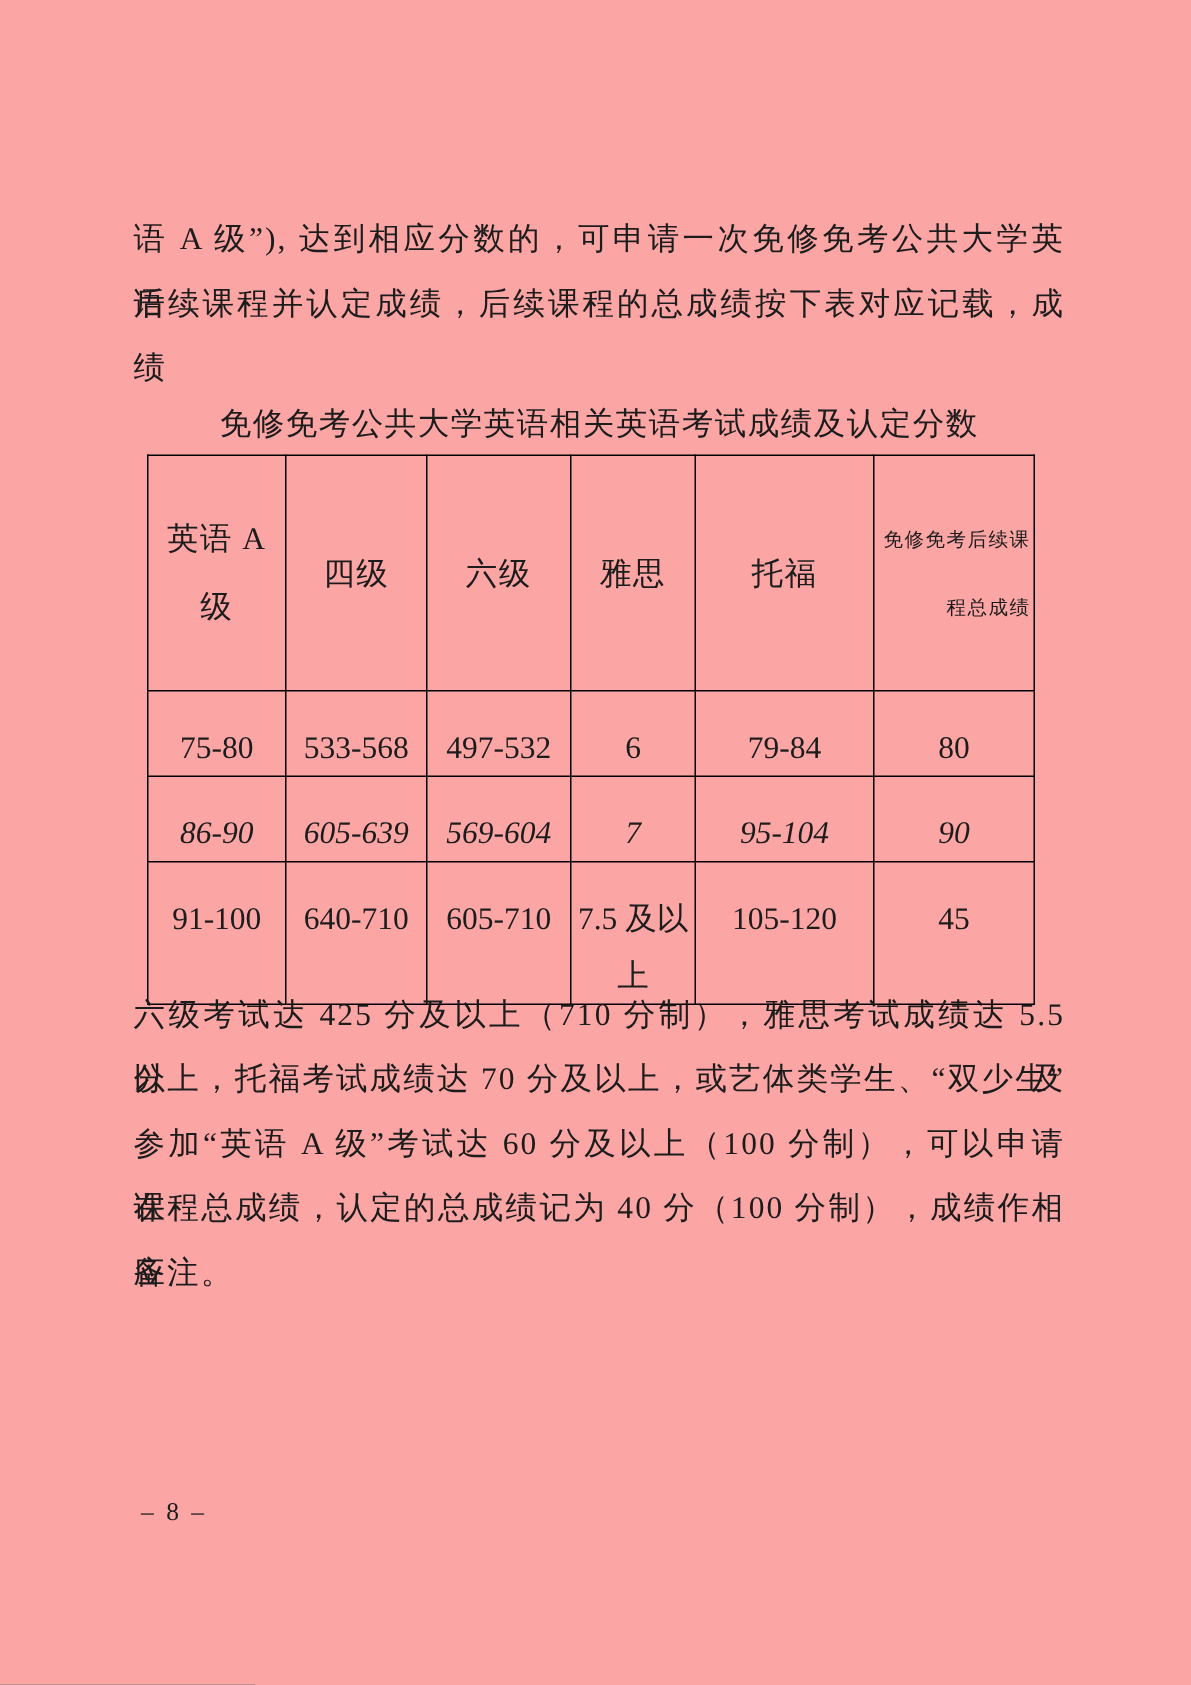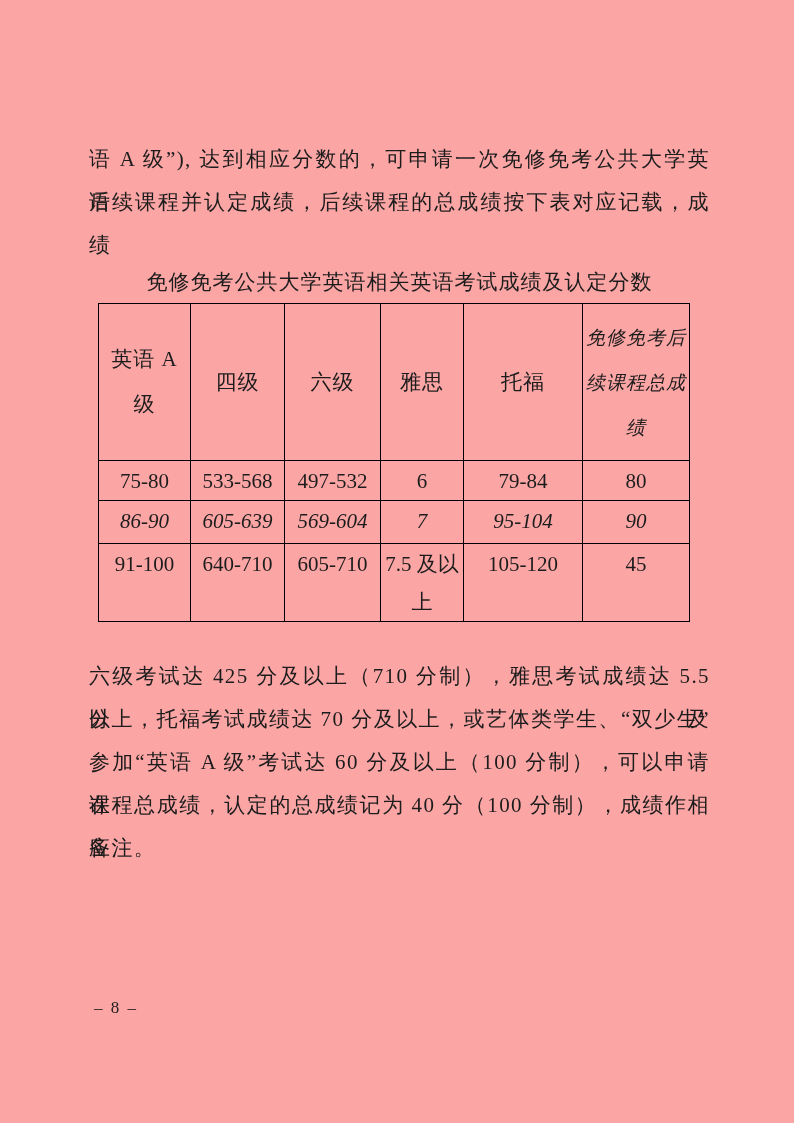--- a/index.html
+++ b/index.html
@@ -22,22 +22,22 @@
   table.score {
     position:absolute; top:303px; left:98px; width:591px;
     border-collapse:collapse; table-layout:fixed;
   }
   table.score th, table.score td {
     border:1px solid #000; padding:0; overflow:hidden;
     font-size:21px; font-weight:normal; text-align:center;
   }
   table.score thead tr { height:157px; }
   table.score th { vertical-align:middle; line-height:45px; letter-spacing:1px; }
-  table.score th.last { text-align:center; padding:0 2px; font-size:19px; letter-spacing:1px; line-height:45px;font-style:italic; }
-  table.score tbody td { vertical-align:top; line-height:38px; padding-top:1px; }
+  table.score th.last { text-align:right; padding:0 2px; font-size:13px; letter-spacing:1px; line-height:45px; }
+  table.score tbody td { vertical-align:top; line-height:38px; padding-top:18px; }
   tr.r1 { height:40px; } tr.r2 { height:39px; } tr.r3 { height:43px;font-style:italic; } tr.r4 { height:76px; }
   td.cell-wrap { padding:0 8px; }
   .footer {
     position:absolute; top:998px; left:94px;
     font-size:17px; letter-spacing:2px;
   }
 </style>
 </head>
 <body>
 

